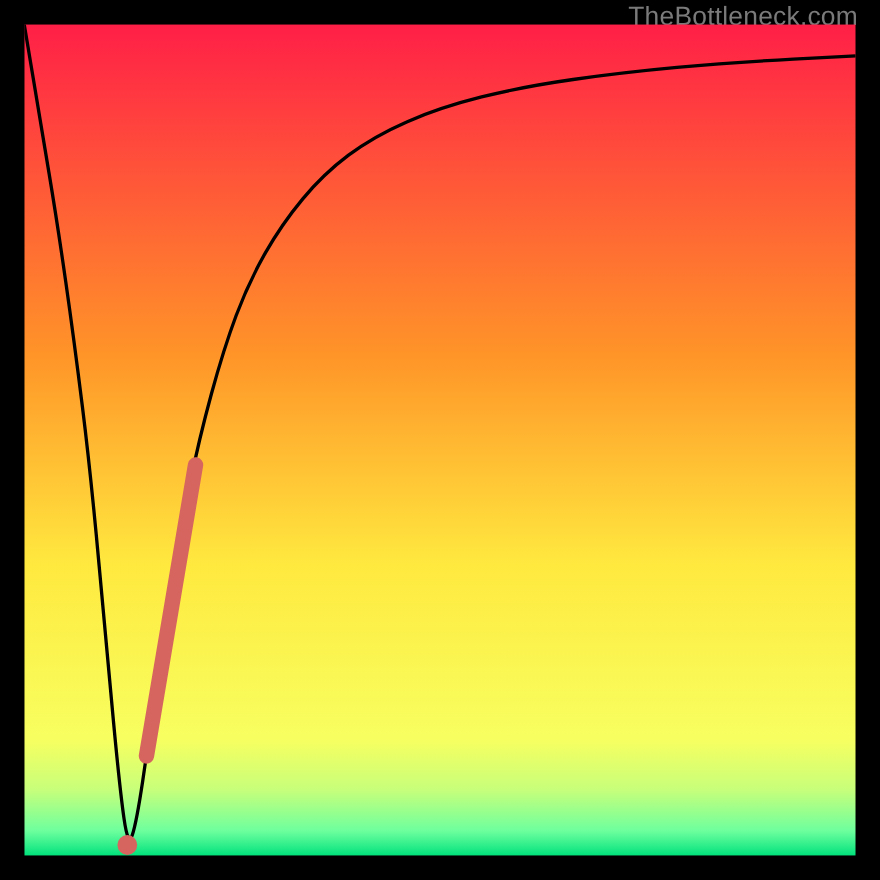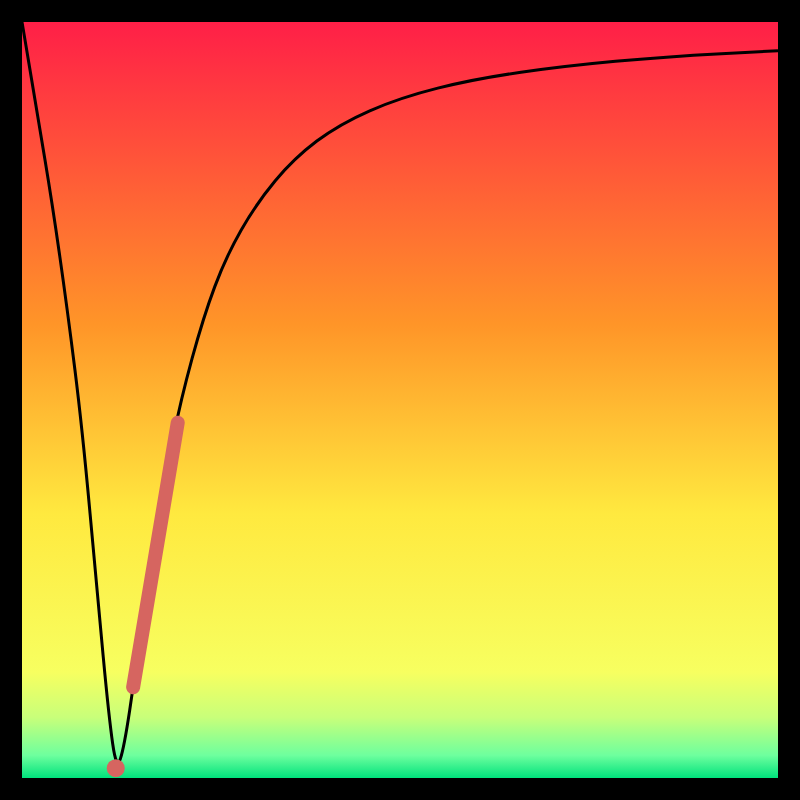--- a/index.html
+++ b/index.html
@@ -52,20 +52,21 @@
   }
   .highlight-dot {
     fill: #d66560;
   }
 </style>
 </head>
 <body>
 
 <div class="frame">
 
+  <div class="watermark">TheBottleneck.com</div>
 
   <div class="plot">
     <svg id="chart-svg" width="756" height="756" viewBox="0 0 756 756">
       <defs>
         <linearGradient id="bg-grad" x1="0" y1="0" x2="0" y2="1">
             <stop offset="0%" stop-color="#ff1f47"></stop>
             <stop offset="40%" stop-color="#ff9528"></stop>
             <stop offset="65%" stop-color="#ffe93f"></stop>
             <stop offset="86%" stop-color="#f7ff60"></stop>
             <stop offset="92%" stop-color="#c8ff7a"></stop>

